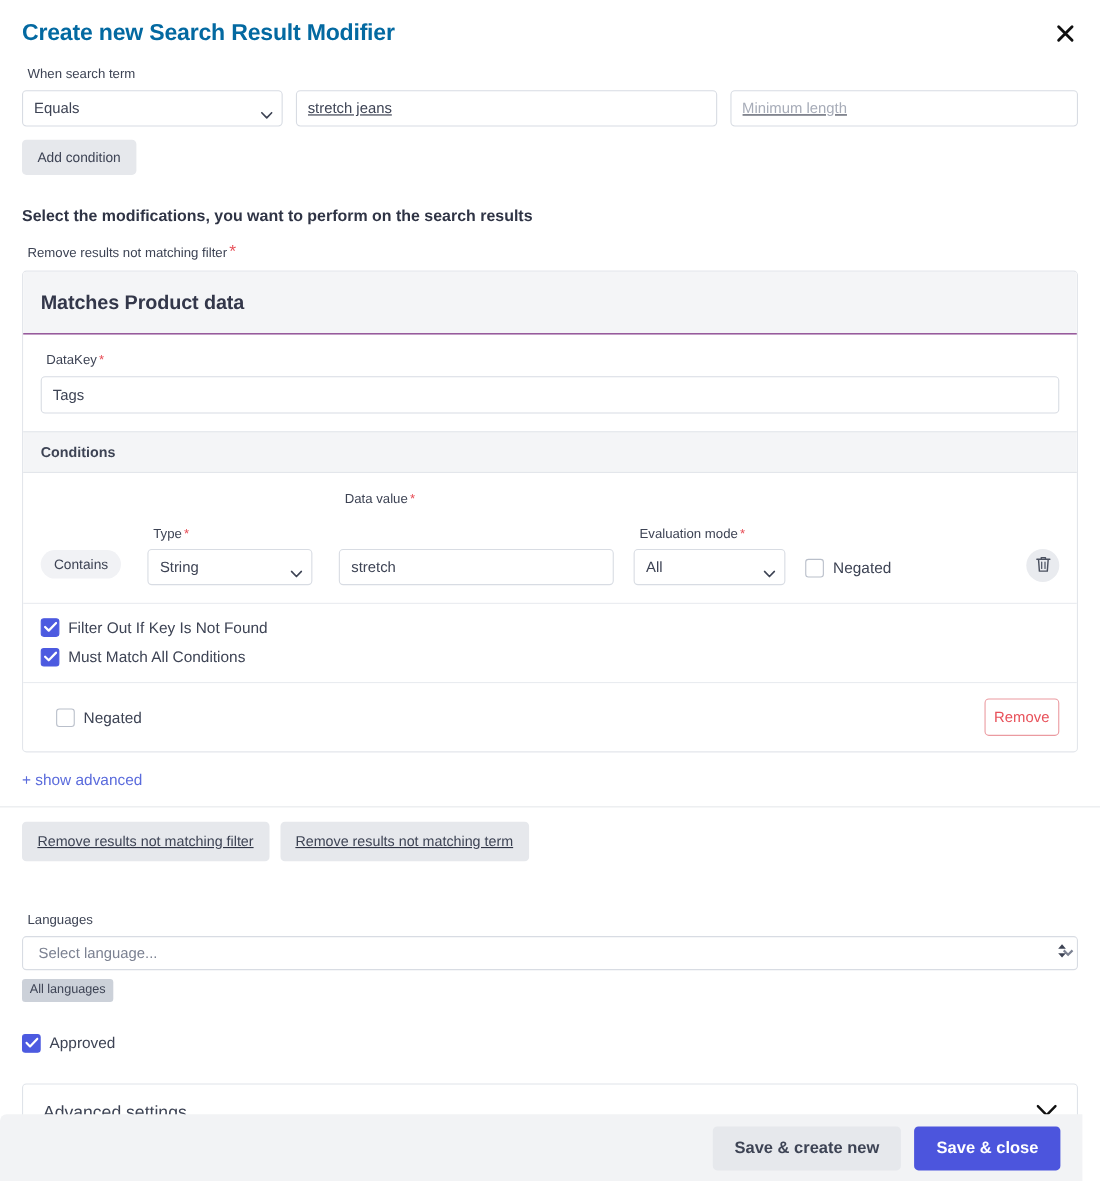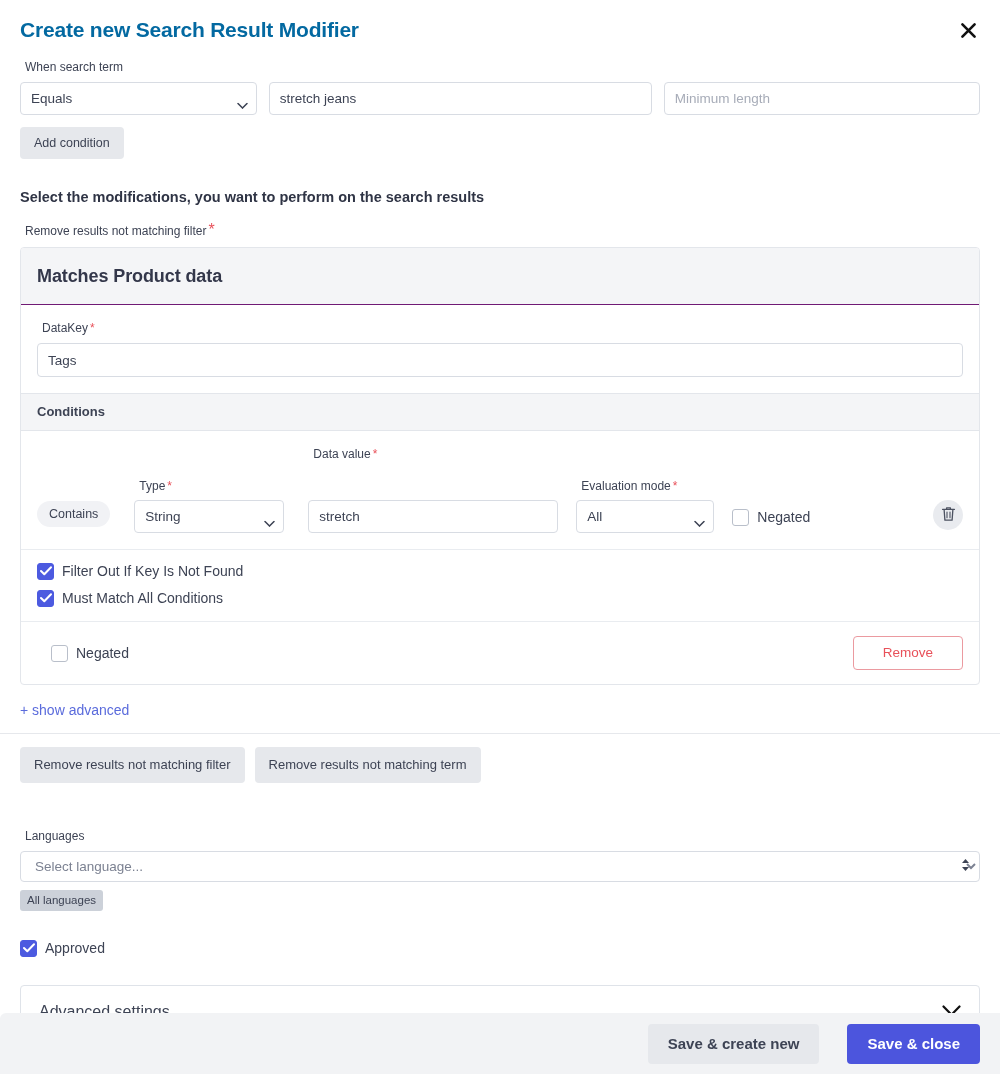--- a/index.html
+++ b/index.html
@@ -52,20 +52,21 @@
     color: #3d4354;
     margin: 0 0 6px 5px;
     line-height: 18px;
   }
   .req { color: #e8515a; margin-left: 2px; }
 
   .row-inline {
     display: flex;
     gap: 12px;
     align-items: flex-start;
+    text-decoration: underline;
   }
   .ctrl {
     height: 33px;
     border: 1px solid #d8dce3;
     border-radius: 4px;
     background: #ffffff;
     font-size: 13.5px;
     font-family: "Liberation Sans", sans-serif;
     color: #3d4354;
     padding: 0 10px;
@@ -207,21 +208,21 @@
     padding: 14px 16px;
     display: flex; align-items: center; justify-content: space-between;
   }
   .btn-outline-danger {
     background: #ffffff;
     border: 1px solid #eb9aa0;
     border-radius: 4px;
     color: #e8515a;
     font-size: 13.5px;
     font-family: "Liberation Sans", sans-serif;
-    padding: 8px 29px;
+    padding: 8px 8px;
     cursor: pointer;
     line-height: 16px;
   }
 
   .link-advanced {
     display: inline-block;
     color: #5a6bdc;
     font-size: 14px;
     text-decoration: none;
     line-height: 18px;
@@ -260,26 +261,26 @@
   }
   .adv-settings-label {
     font-size: 16px;
     color: #3d4354;
     line-height: 22px;
   }
 
   
   .modal-footer {
     position: absolute;
-    left: 0; right: 0; bottom: 0;
+    left: 0; right: 16px; bottom: 0;
     height: 61px;
     background: #f2f3f5;
     border-top-left-radius: 6px;
     display: flex; align-items: center; justify-content: flex-end;
-    gap: 28px;
+    gap: 12px;
     padding: 0 20px;
   }
   .btn-secondary {
     background: #e6e8ec;
     border: none;
     border-radius: 4px;
     color: #3d4354;
     font-size: 15px;
     font-family: "Liberation Sans", sans-serif;
     font-weight: bold;

